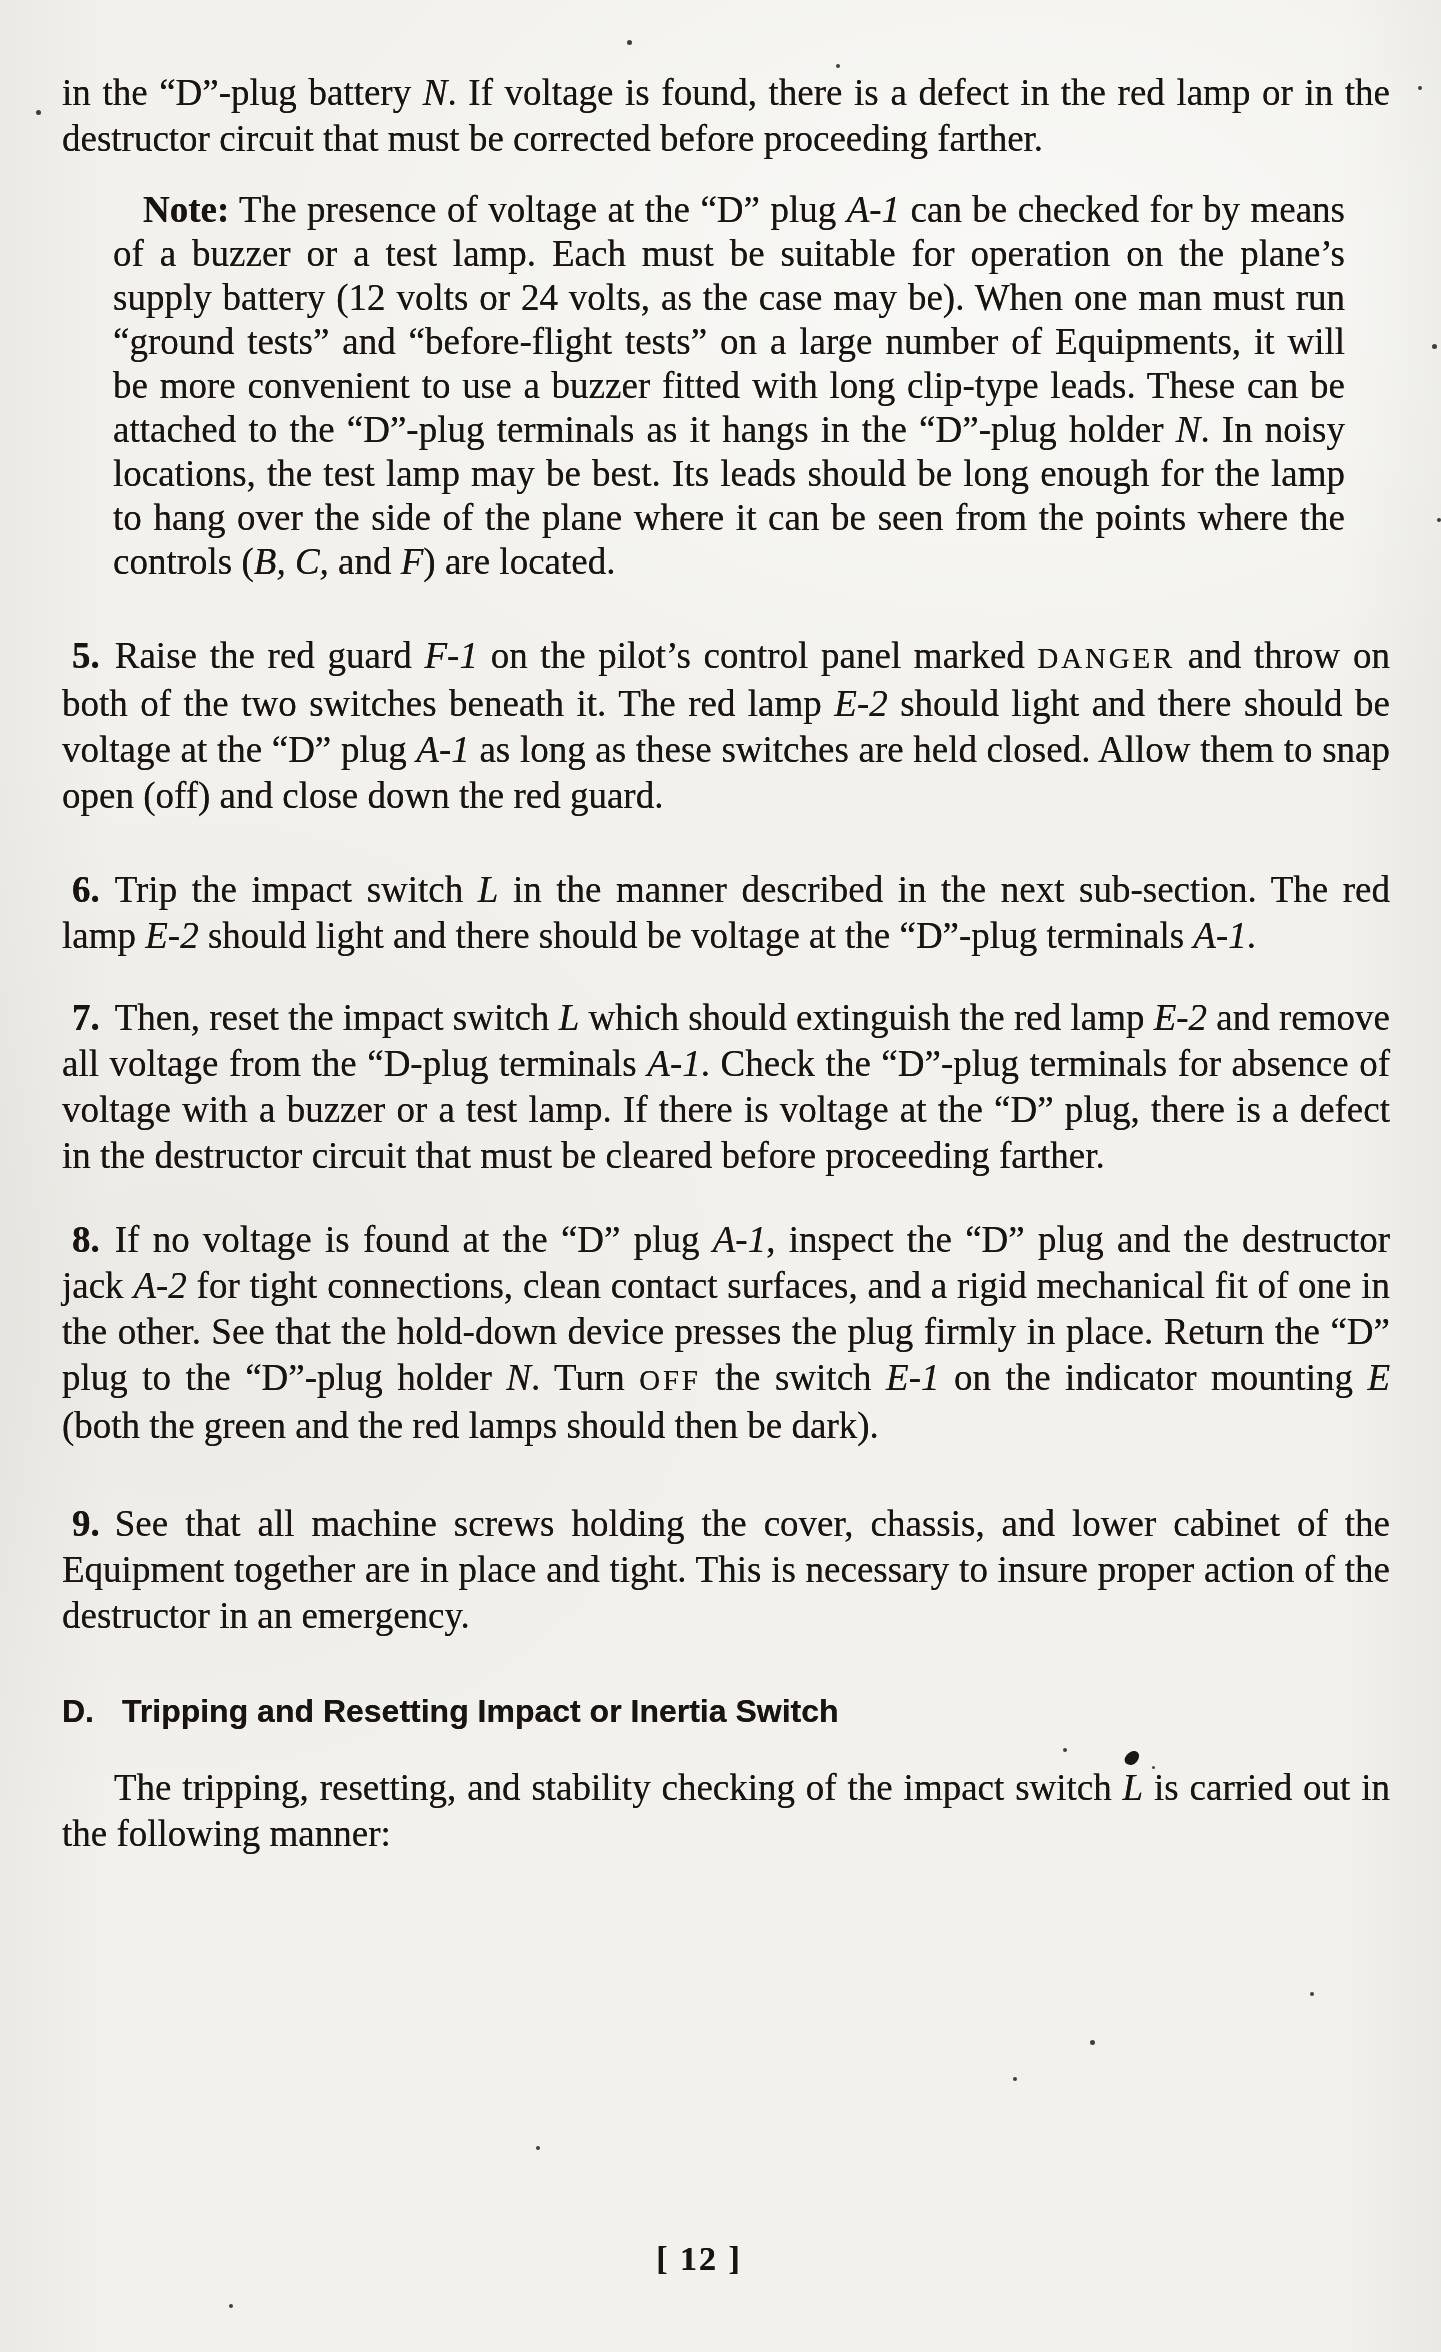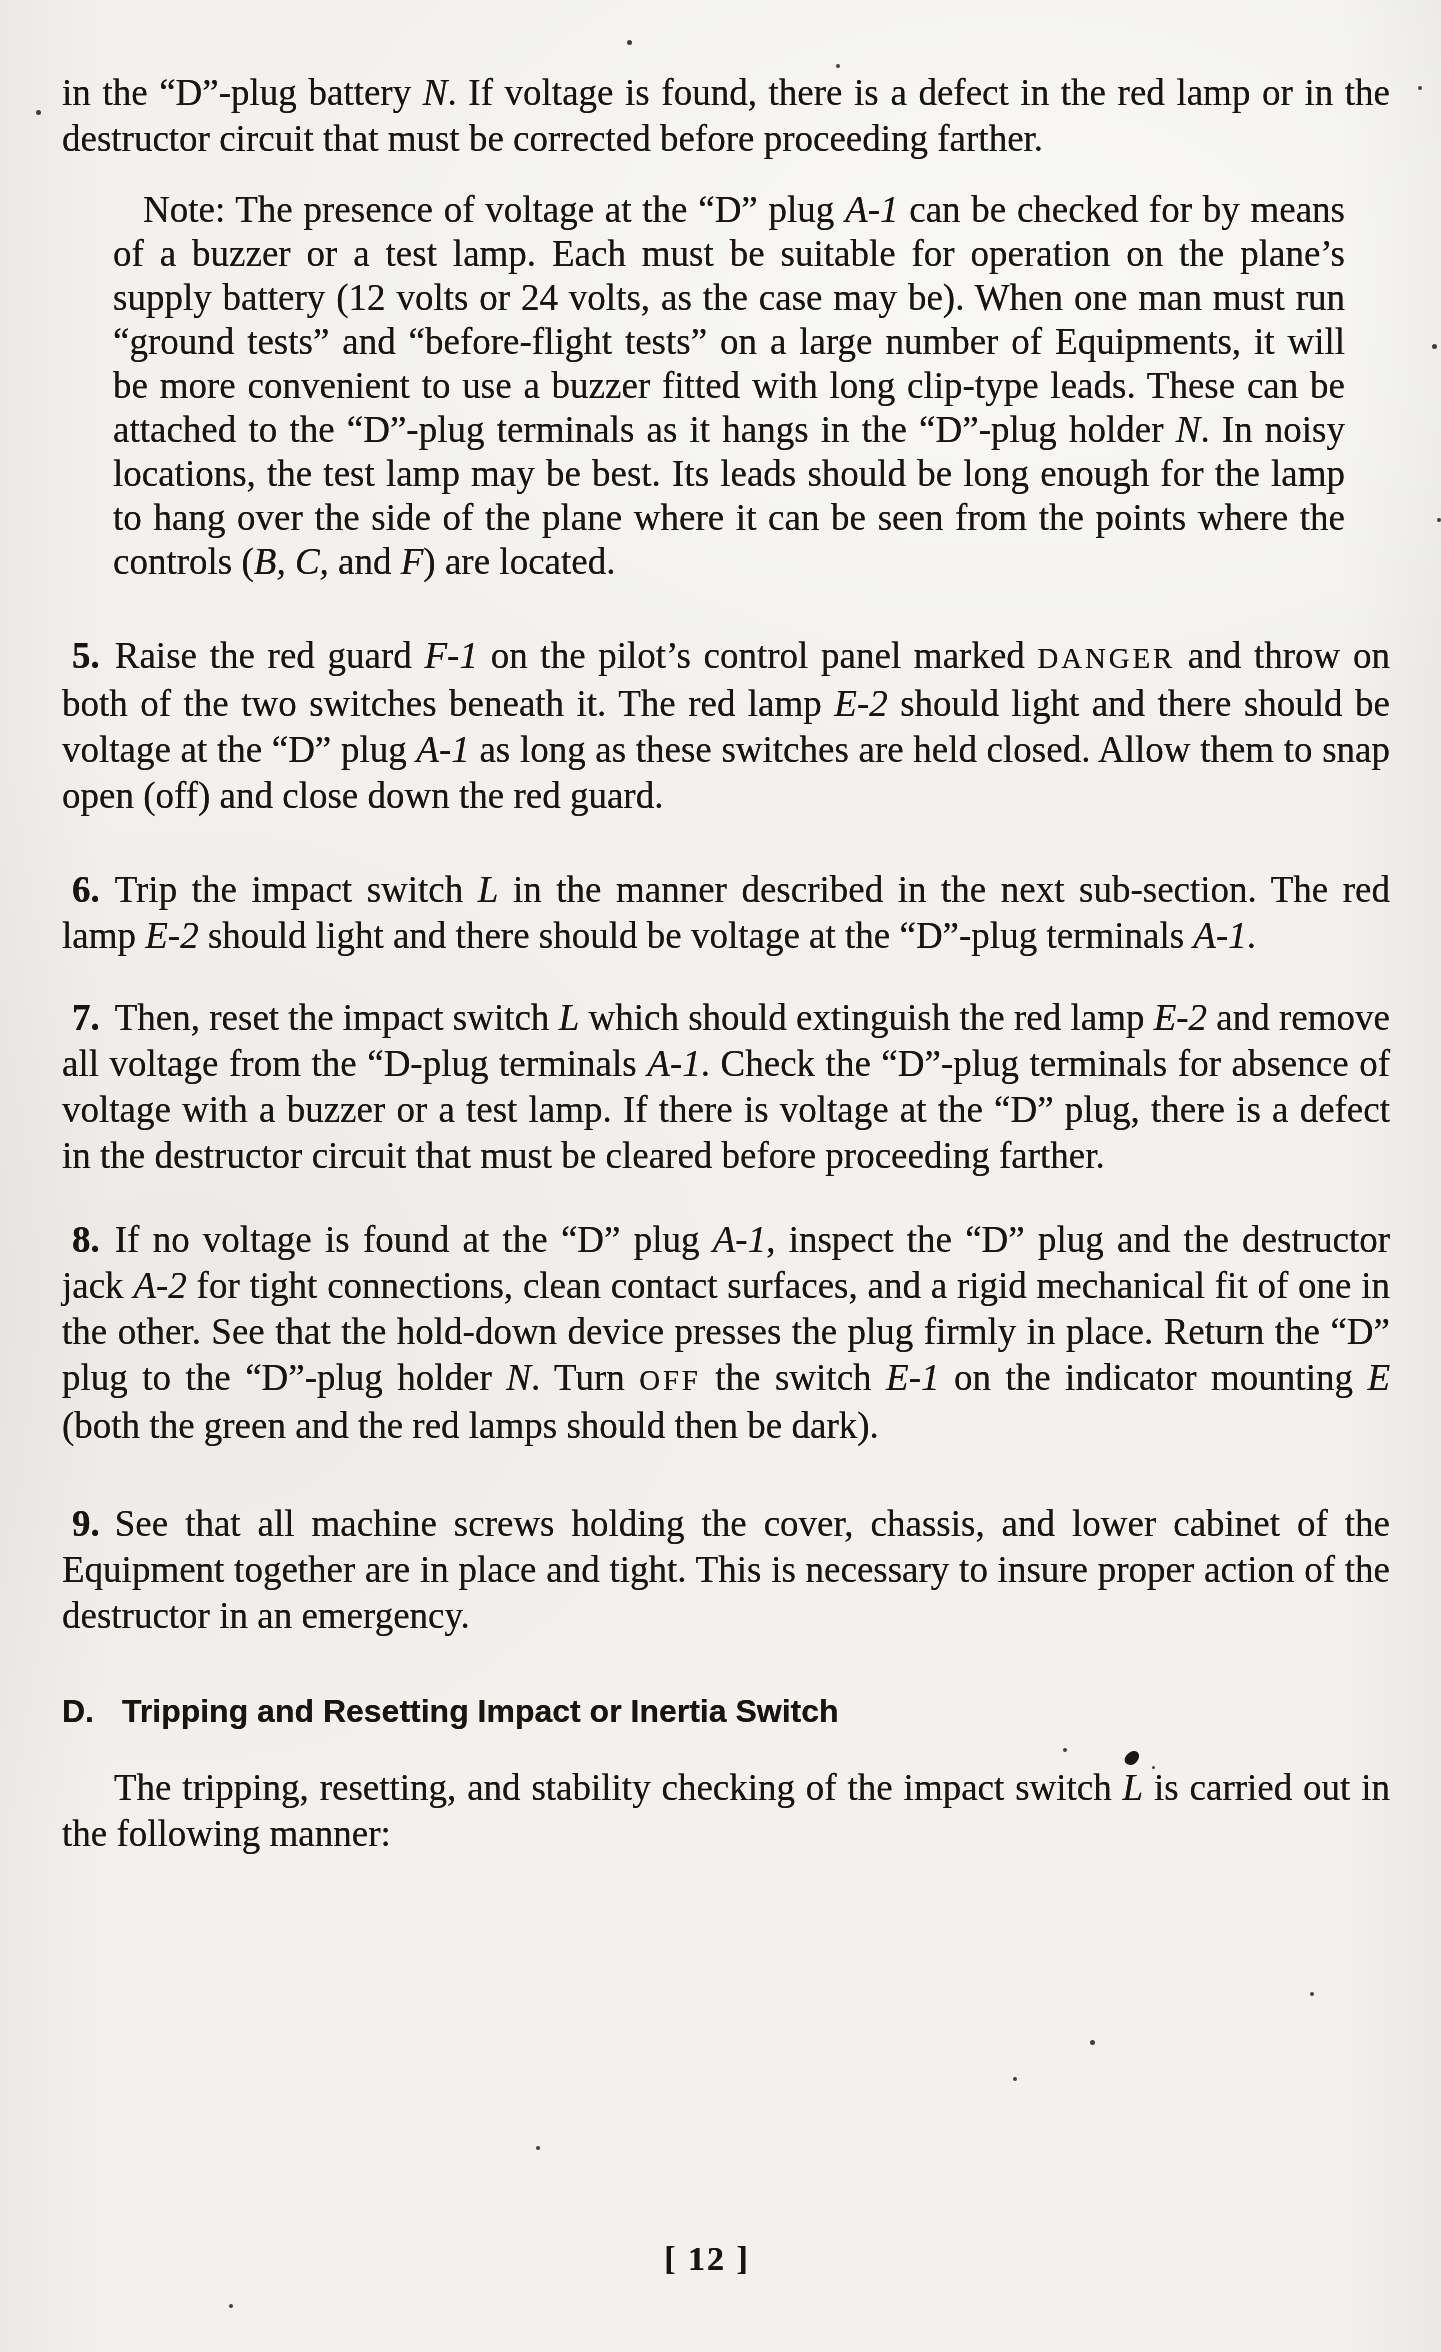--- a/index.html
+++ b/index.html
@@ -51,24 +51,23 @@
   .closing { margin-top: 7px; text-indent: 52px; }
   .pageno {
     position: absolute;
     top: 2240px; left: 0;
     width: 1398px;
     text-align: center;
     font-size: 34px;
     font-weight: 700;
     letter-spacing: 2px;
     text-shadow: 0 0 0.6px rgba(25,18,10,0.85);
-    margin-left: 8px;
   }
   
-  .s-b  { font-weight: 400; }
+  .s-b  { font-weight: 700; }
   .s-i  { font-style: italic; }
   .s-sc { font-size: 0.78em; letter-spacing: 0.10em; }
   .s-n  { font-weight: 700; margin-right: 15px; }
   
   .specks { position: absolute; inset: 0; pointer-events: none; }
   .speck {
     position: absolute;
     background: #1b1712;
     border-radius: 50%;
     opacity: 0.82;

